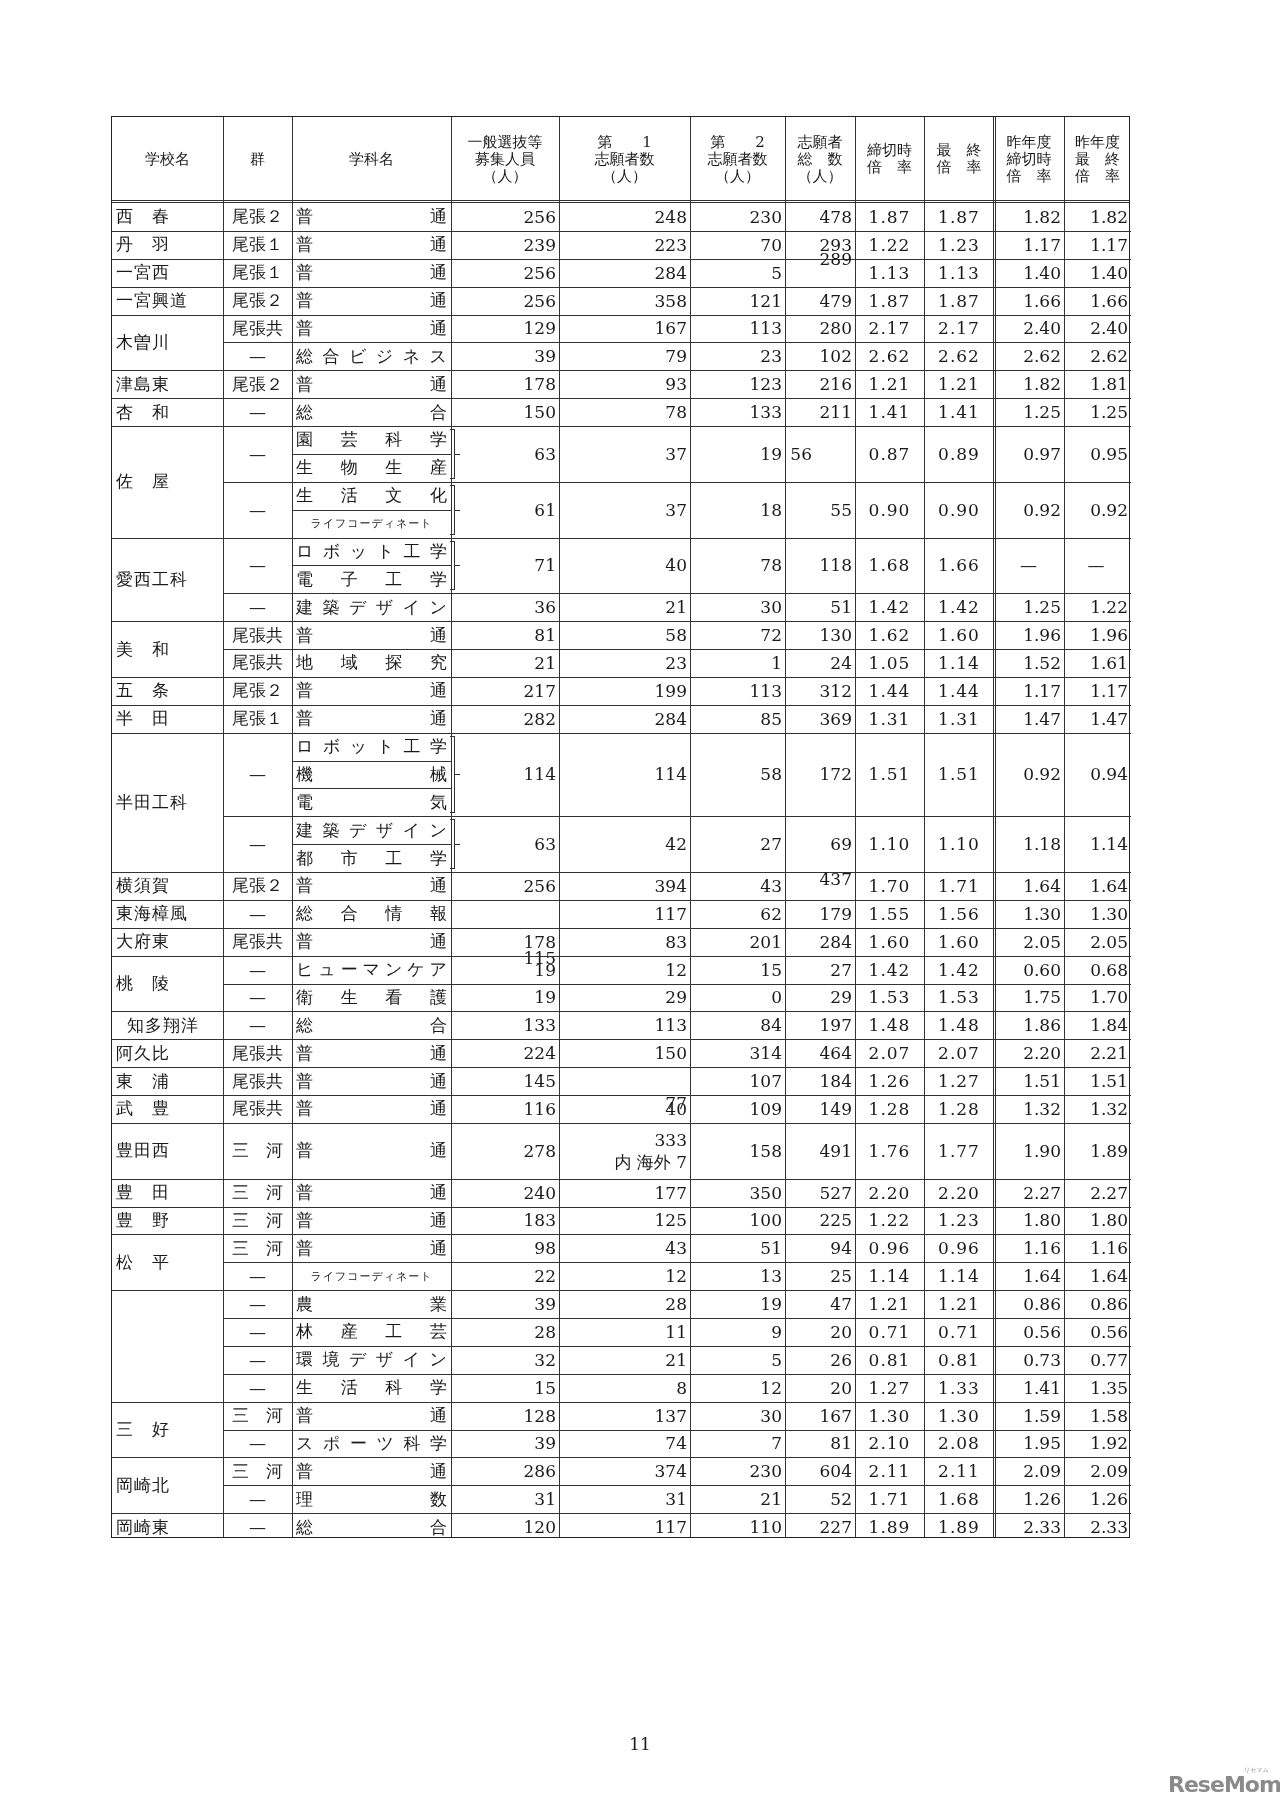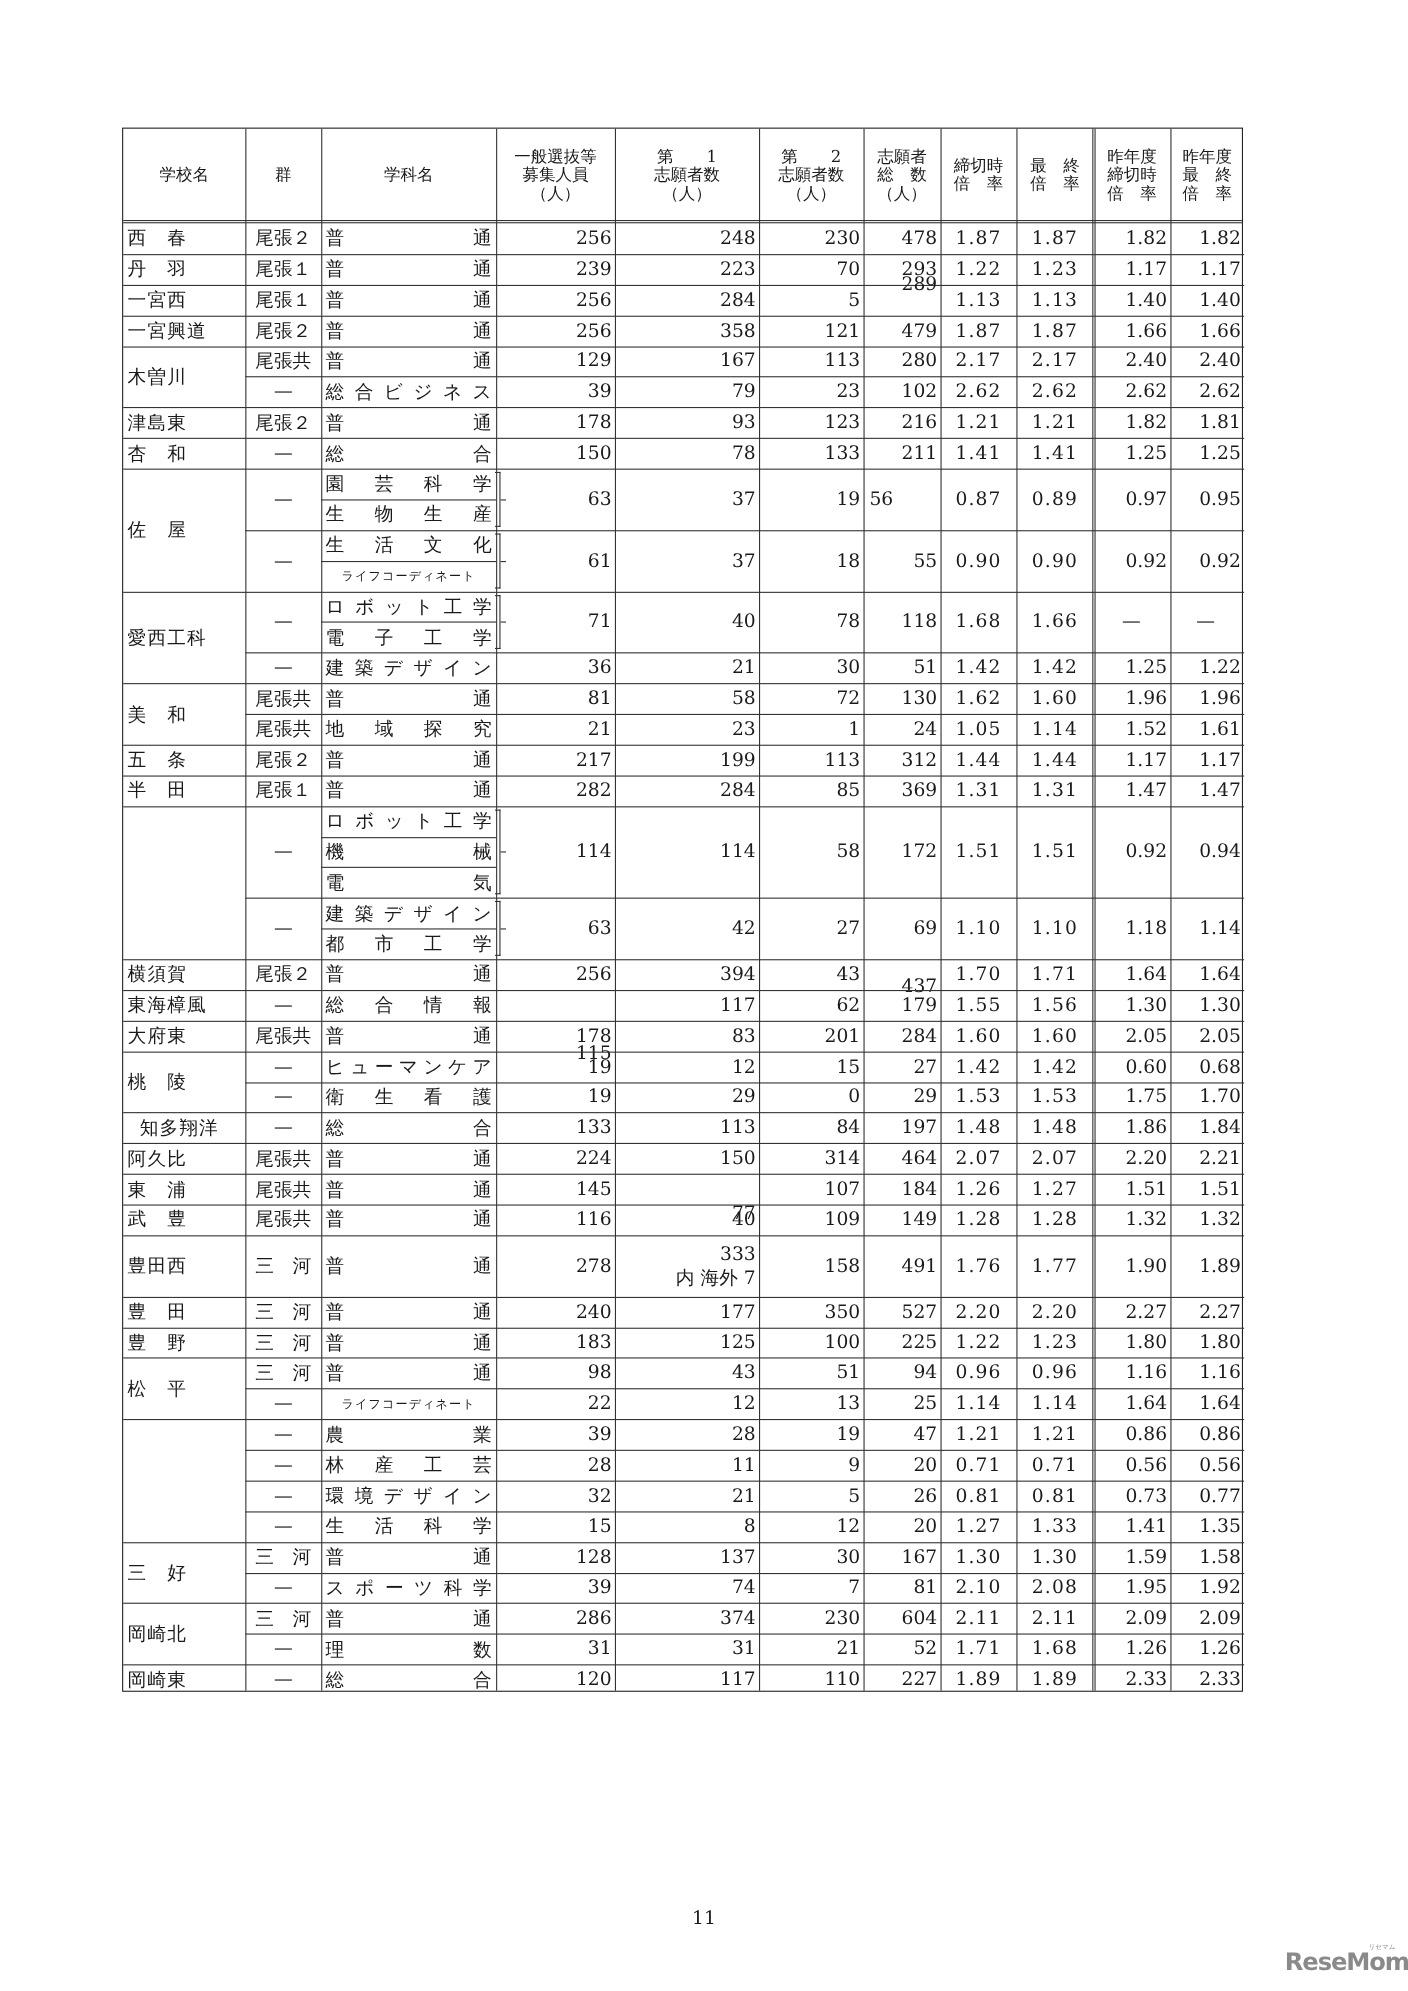--- a/index.html
+++ b/index.html
@@ -339,20 +339,21 @@
     </div>
     <div class="cell num" style="left: 339px; width: 108px; top: 587.75px; height: 27.875px;">282</div>
     <div class="cell num" style="left: 447px; width: 131px; top: 587.75px; height: 27.875px;">284</div>
     <div class="cell num" style="left: 578px; width: 95px; top: 587.75px; height: 27.875px;">85</div>
     <div class="cell num" style="left: 673px; width: 70px; top: 587.75px; height: 27.875px;">369</div>
     <div class="cell rate" style="left: 743px; width: 69px; top: 587.75px; height: 27.875px;">1.31</div>
     <div class="cell rate" style="left: 812px; width: 70px; top: 587.75px; height: 27.875px;">1.31</div>
     <div class="cell num" style="left: 884px; width: 68px; top: 587.75px; height: 27.875px;">1.47</div>
     <div class="cell num" style="left: 952px; width: 67px; top: 587.75px; height: 27.875px;">1.47</div>
     <div class="hline" style="left: 0px; width: 1019px; top: 615.625px;"></div>
+    <div class="cell school" style="left: 0px; width: 111px; top: 615.625px; height: 139.375px;">半田工科</div>
     <div class="cell group" style="left: 111px; width: 69px; top: 615.625px; height: 83.625px;">—</div>
     <div class="cell dept" style="left: 180px; width: 159px; top: 615.625px; height: 27.875px;">
       <span>ロ</span>
       <span>ボ</span>
       <span>ッ</span>
       <span>ト</span>
       <span>工</span>
       <span>学</span>
     </div>
     <div class="cell dept" style="left: 180px; width: 159px; top: 643.5px; height: 27.875px;">
@@ -405,21 +406,21 @@
     <div class="hline" style="left: 0px; width: 1019px; top: 755px;"></div>
     <div class="cell school" style="left: 0px; width: 111px; top: 755px; height: 27.875px;">横須賀</div>
     <div class="cell group" style="left: 111px; width: 69px; top: 755px; height: 27.875px;">尾張２</div>
     <div class="cell dept" style="left: 180px; width: 159px; top: 755px; height: 27.875px;">
       <span>普</span>
       <span>通</span>
     </div>
     <div class="cell num" style="left: 339px; width: 108px; top: 755px; height: 27.875px;">256</div>
     <div class="cell num" style="left: 447px; width: 131px; top: 755px; height: 27.875px;">394</div>
     <div class="cell num" style="left: 578px; width: 95px; top: 755px; height: 27.875px;">43</div>
-    <div class="cell num" style="left: 673px; width: 70px; top: 766px; height: 27.875px;">437</div>
+    <div class="cell num" style="left: 673px; width: 70px; top: 748px; height: 27.875px;">437</div>
     <div class="cell rate" style="left: 743px; width: 69px; top: 755px; height: 27.875px;">1.70</div>
     <div class="cell rate" style="left: 812px; width: 70px; top: 755px; height: 27.875px;">1.71</div>
     <div class="cell num" style="left: 884px; width: 68px; top: 755px; height: 27.875px;">1.64</div>
     <div class="cell num" style="left: 952px; width: 67px; top: 755px; height: 27.875px;">1.64</div>
     <div class="hline" style="left: 0px; width: 1019px; top: 782.875px;"></div>
     <div class="cell school" style="left: 0px; width: 111px; top: 782.875px; height: 27.875px;">東海樟風</div>
     <div class="cell group" style="left: 111px; width: 69px; top: 782.875px; height: 27.875px;">—</div>
     <div class="cell dept" style="left: 180px; width: 159px; top: 782.875px; height: 27.875px;">
       <span>総</span>
       <span>合</span>

